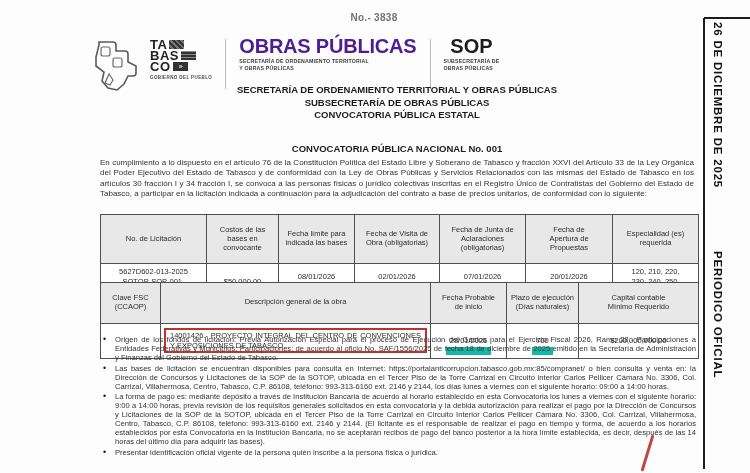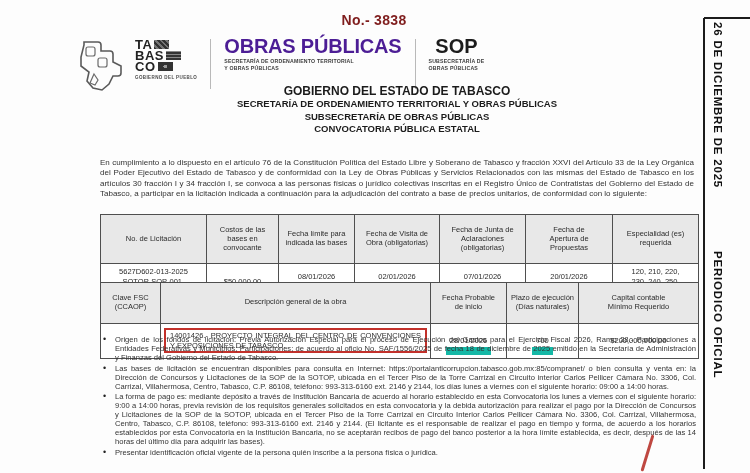--- a/index.html
+++ b/index.html
@@ -10,27 +10,27 @@
     color: #2e2e2e;
     overflow: hidden;
     position: relative;
   }
   .page { position: absolute; inset: 0; background: #fdfdfd; }
   .pre { white-space: pre-line; }
 
   
   .doc-number {
     position: absolute; top: 12px; left: 0; width: 748px;
-    text-align: center; font-size: 14px; font-weight: bold; color: #7f1d1d;
+    text-align: center; font-size: 10px; font-weight: bold; color: #737373;
     letter-spacing: 0.3px;
   }
 
   
   .brand-row {
-    position: absolute; top: 36px; left: 76px;
+    position: absolute; top: 36px; left: 91px;
     display: flex; align-items: flex-start; gap: 9px; height: 62px;
   }
   .state-glyph { width: 50px; height: 56px; margin-top: 2px; }
   .tab-logo { display: flex; flex-direction: column; margin-top: 3px; }
   .tab-row { display: flex; align-items: center; gap: 2px; line-height: 11px; }
   .tab-word { font-size: 13px; font-weight: 800; color: #222; letter-spacing: 0.5px; }
   .tab-pat { width: 15px; height: 9px; background: #3a3a3a; }
   .tab-pat.p1 { background: repeating-linear-gradient(45deg,#333 0 2px,#777 2px 4px); }
   .tab-pat.p2 { background: repeating-linear-gradient(0deg,#333 0 2px,#888 2px 3px); }
   .tab-pat.p3 { background: radial-gradient(circle at 50% 50%, #999 0 2px, #333 2px); }
@@ -142,25 +142,25 @@
     </div>
     <div class="vdiv"></div>
     <div>
       <div class="org-abbr">SOP</div>
       <div class="org-subtitle pre">SUBSECRETARÍA DE
 OBRAS PÚBLICAS</div>
     </div>
   </div>
 
   <div class="titles">
-    <div class="title-main">GOBIERNO DEL ESTADO DE TABASCO</div>
     <div class="title-sub">SECRETARÍA DE ORDENAMIENTO TERRITORIAL Y OBRAS PÚBLICAS</div>
     <div class="title-sub">SUBSECRETARÍA DE OBRAS PÚBLICAS</div>
     <div class="title-sub">CONVOCATORIA PÚBLICA ESTATAL</div>
   </div>
+  <div class="conv-title">CONVOCATORIA PÚBLICA NACIONAL No. 001</div>
 
   <p class="intro">En cumplimiento a lo dispuesto en el artículo 76 de la Constitución Política del Estado Libre y Soberano de Tabasco y fracción XXVI del Artículo 33 de la Ley Orgánica del Poder Ejecutivo del Estado de Tabasco y de conformidad con la Ley de Obras Públicas y Servicios Relacionados con las mismas del Estado de Tabasco en los artículos 30 fracción I y 34 fracción I, se convoca a las personas físicas o jurídico colectivas inscritas en el Registro Único de Contratistas del Gobierno del Estado de Tabasco, a participar en la licitación indicada a continuación para la adjudicación del contrato a base de precios unitarios, de conformidad con lo siguiente:</p>
 
   <table class="t1">
     <colgroup>
       <col style="width:106px">
         <col style="width:72px">
         <col style="width:76px">
       <col style="width:85px">
         <col style="width:86px">

